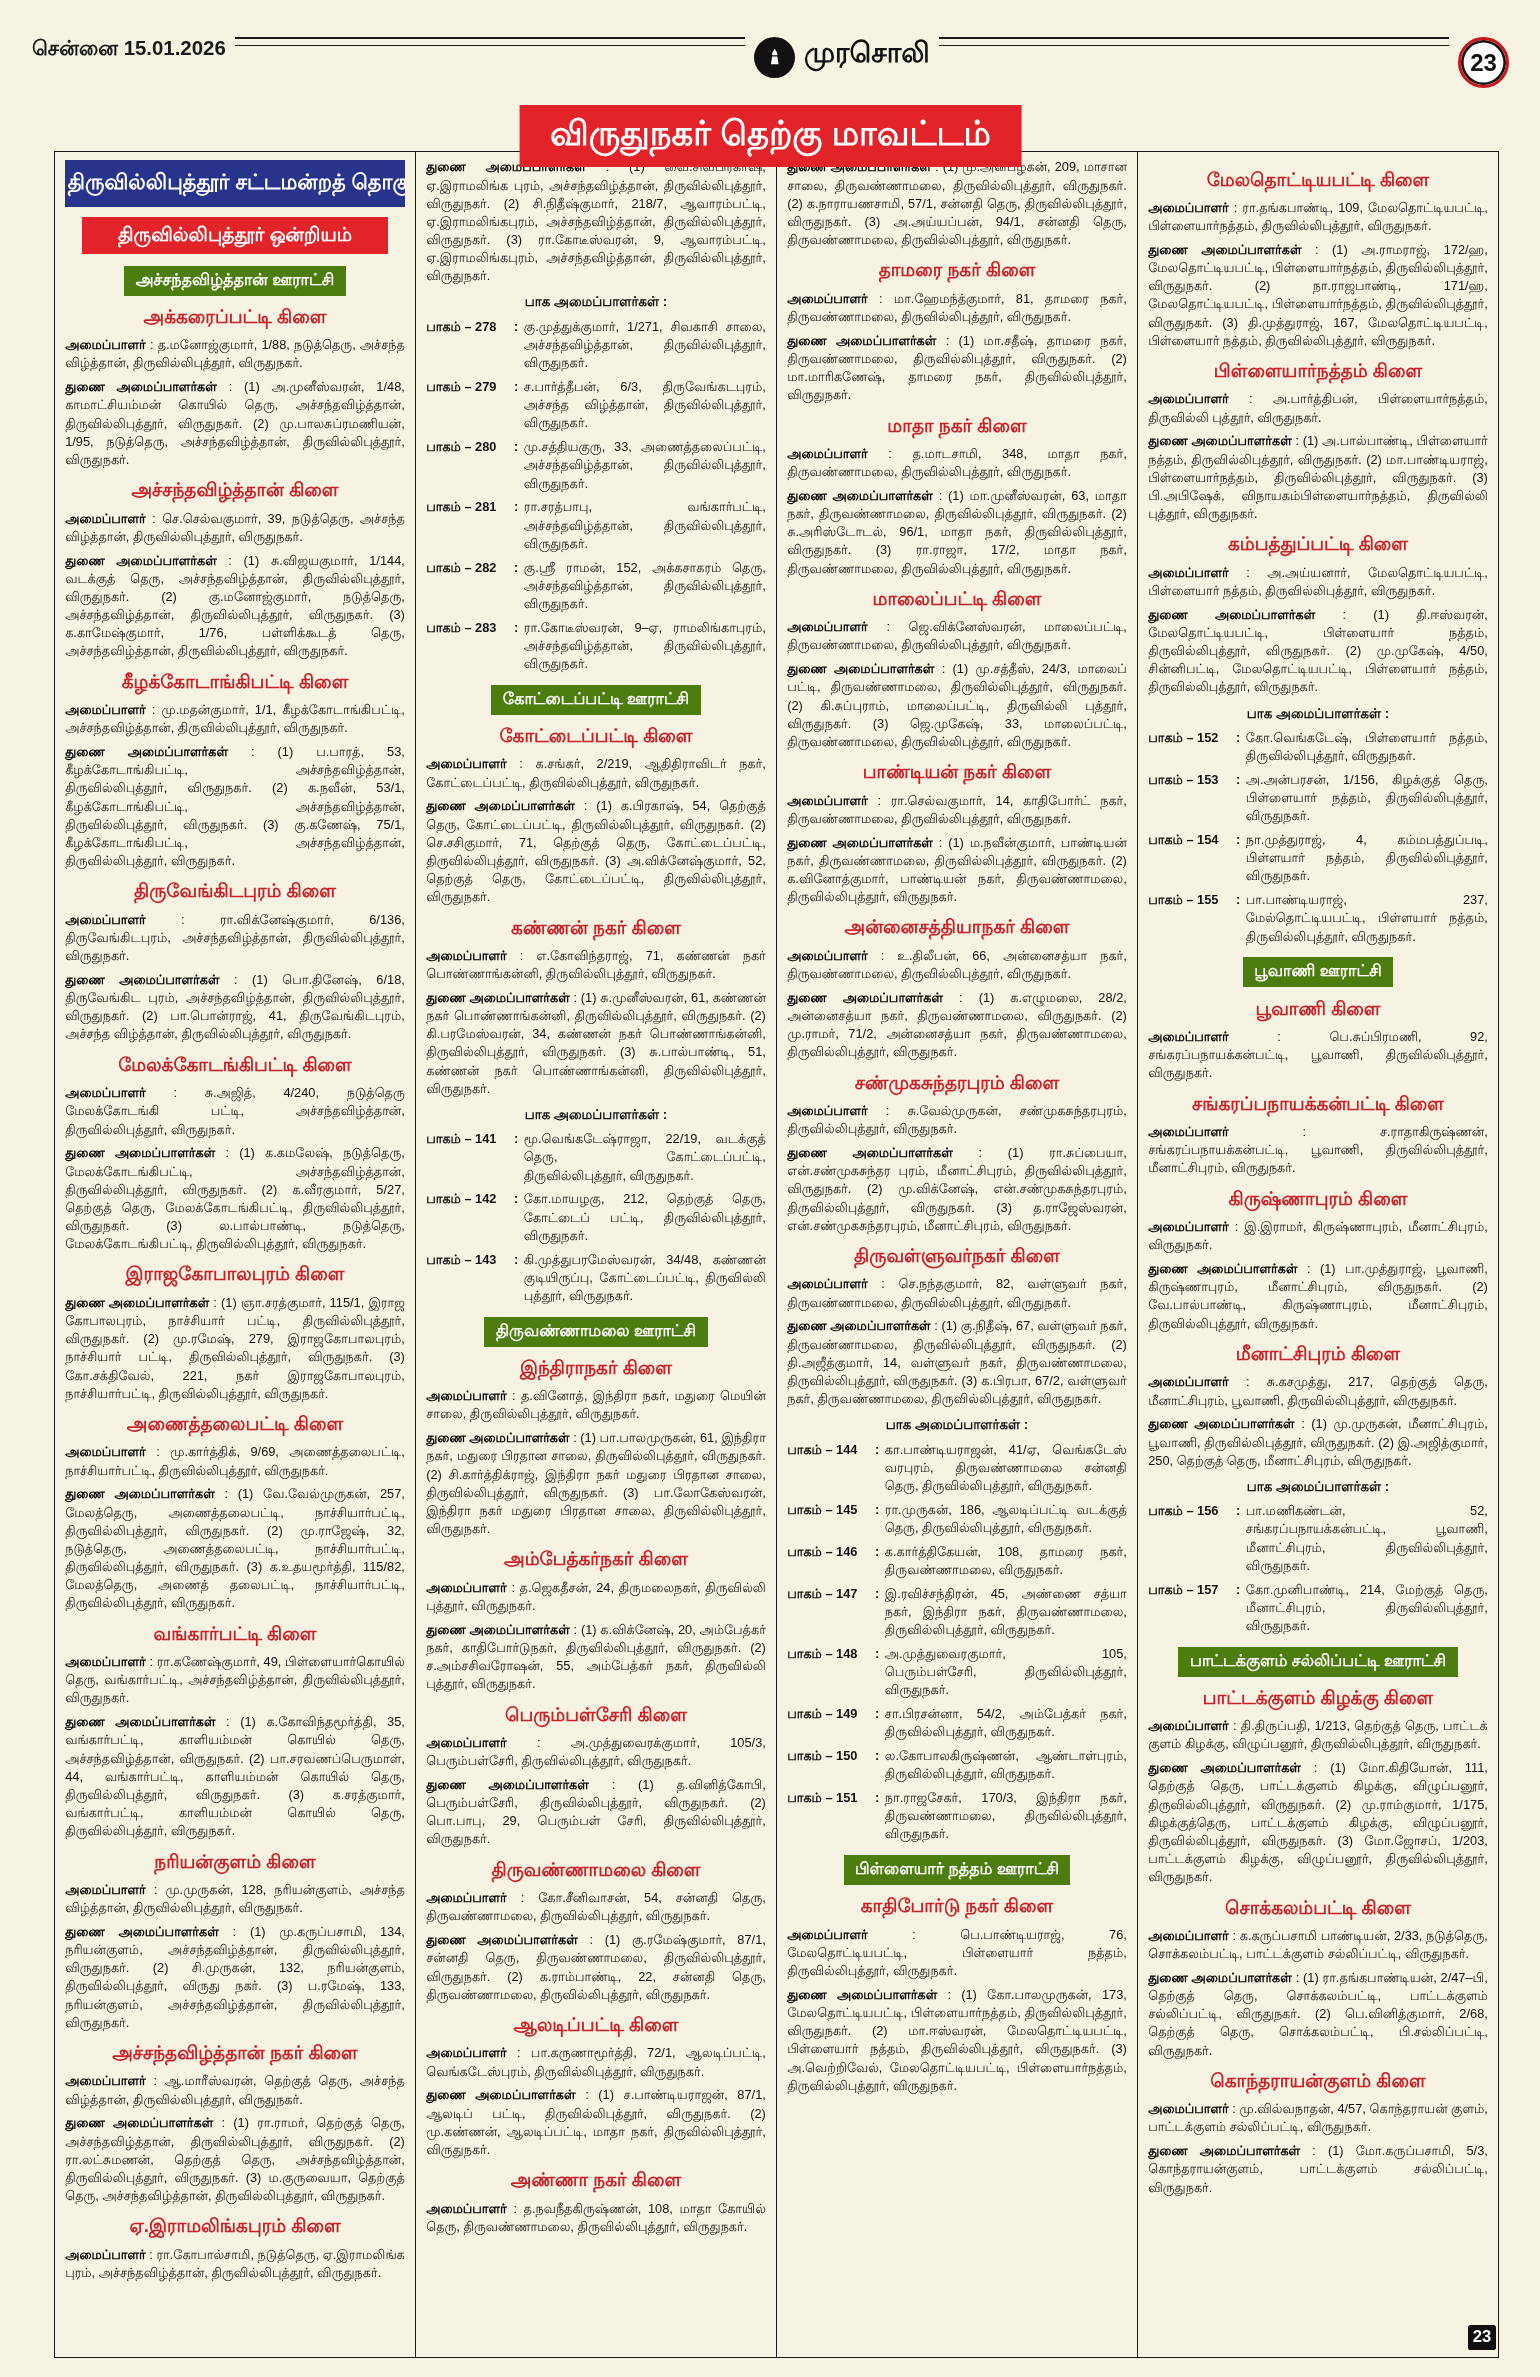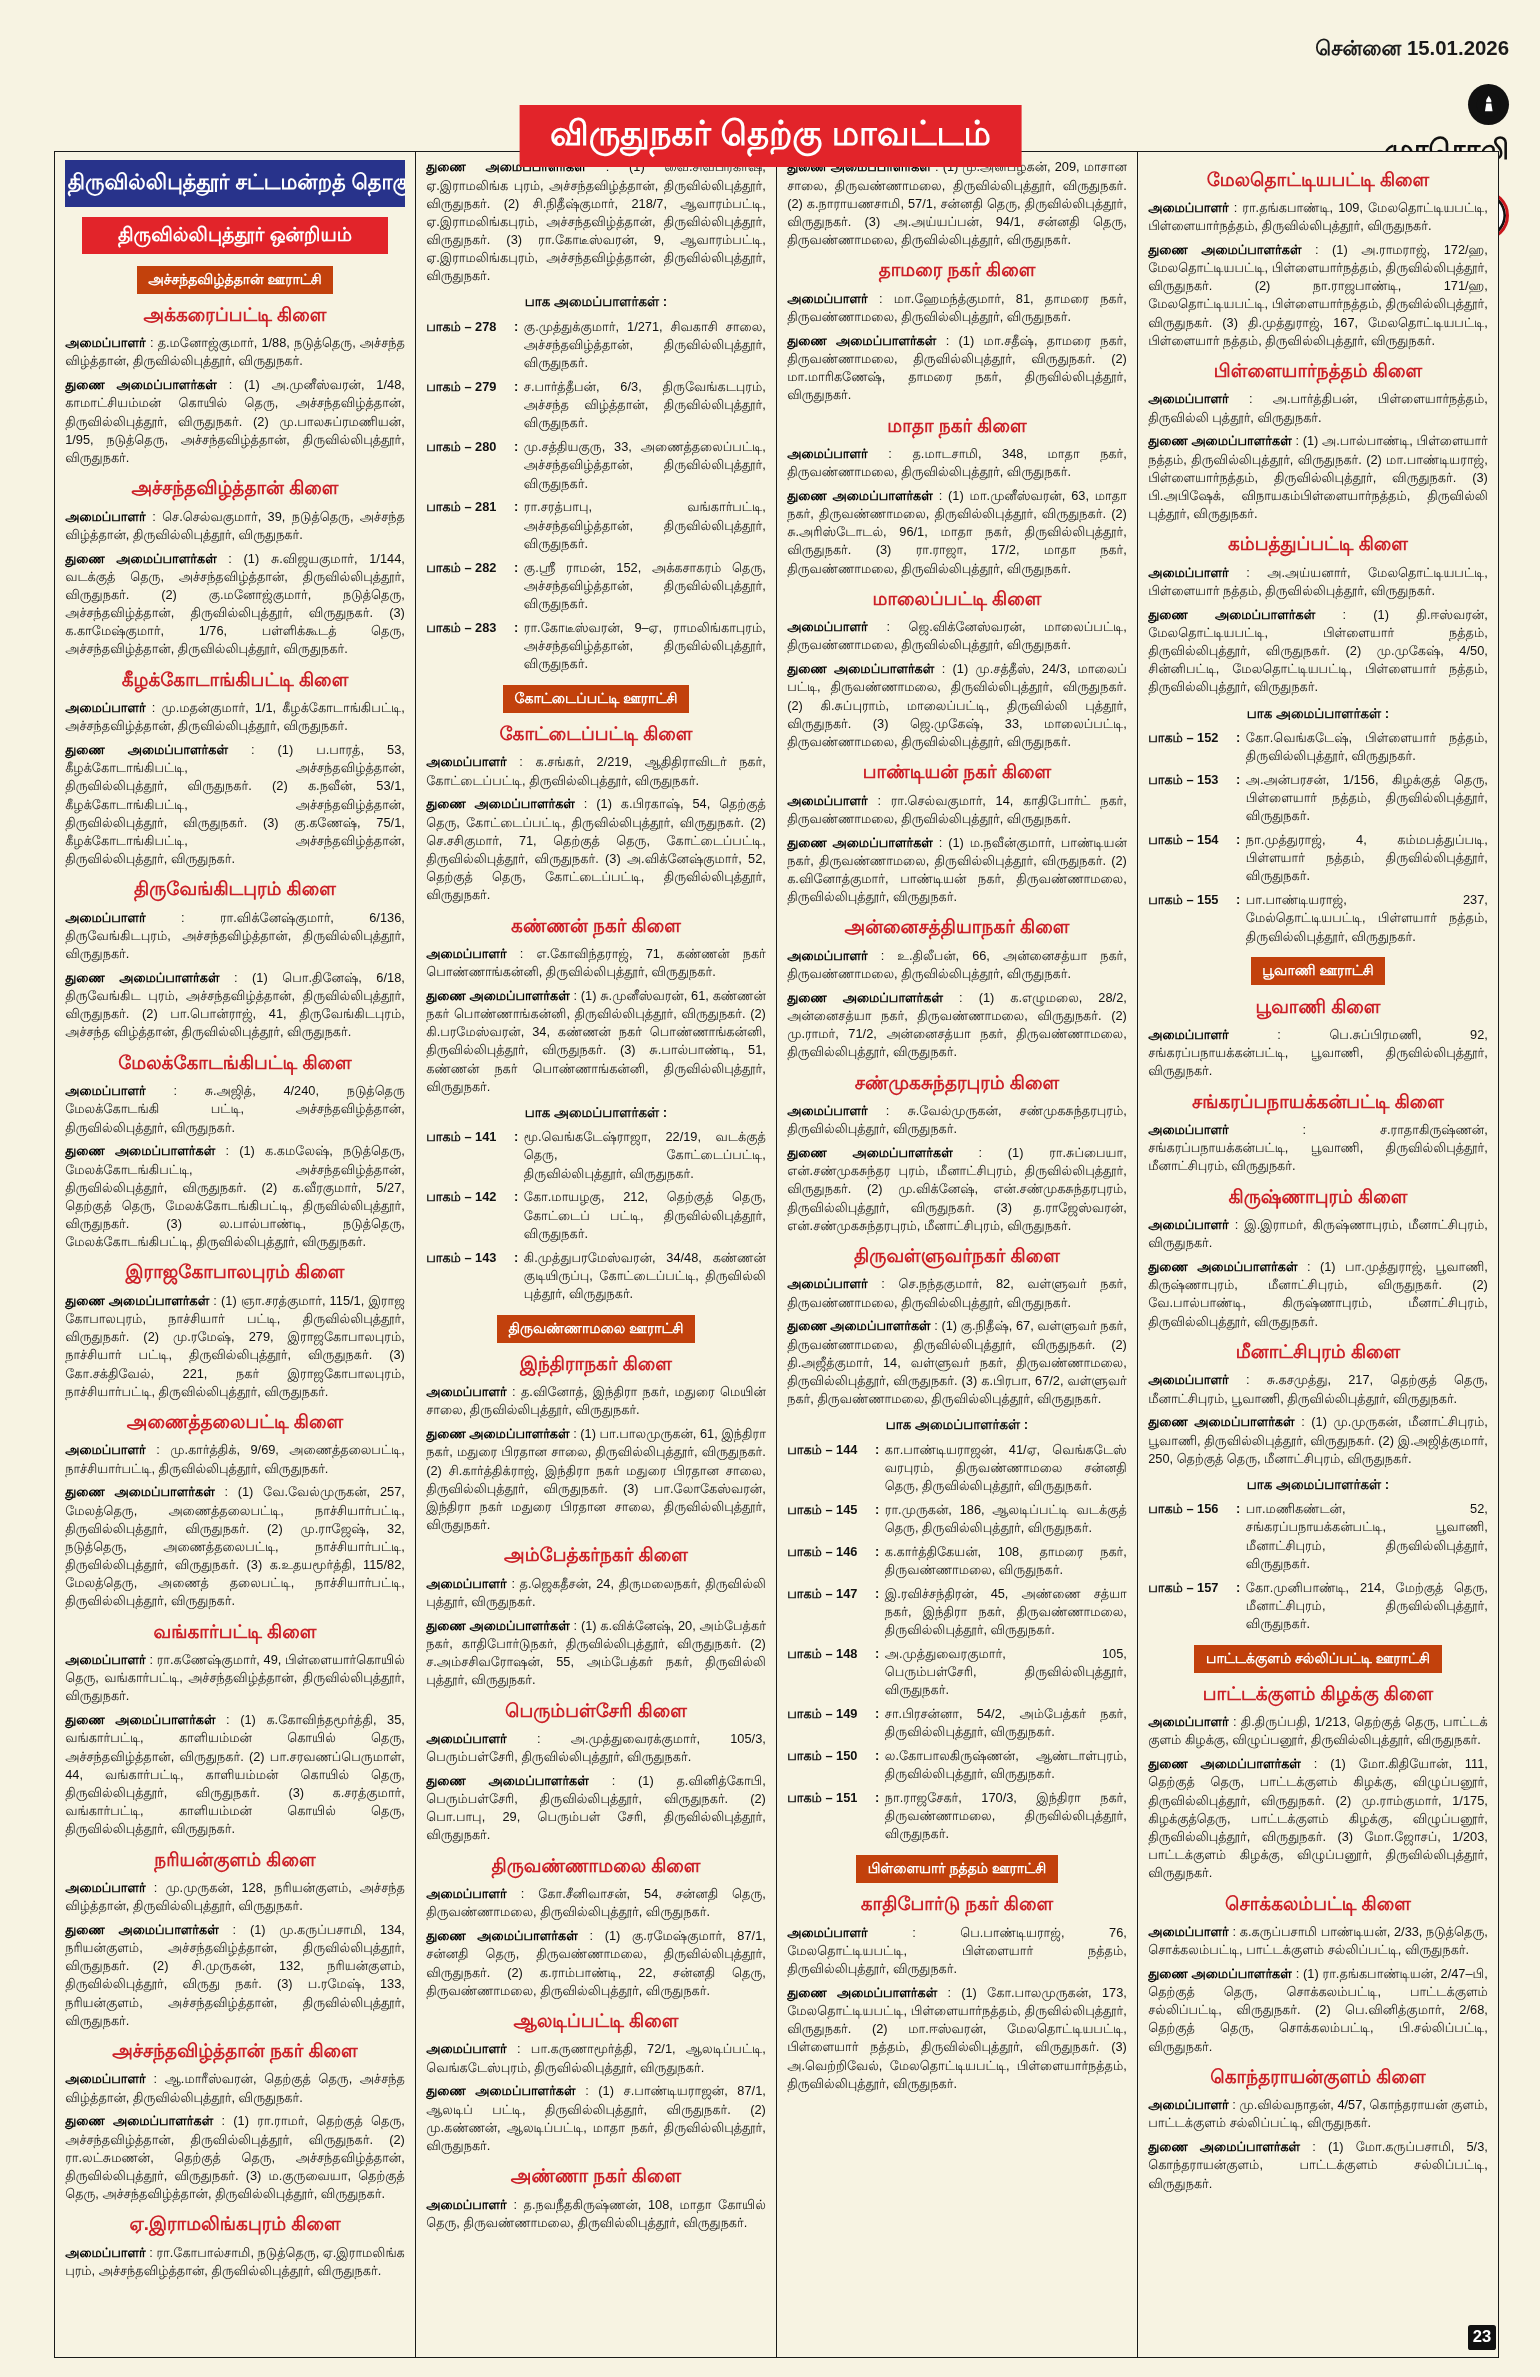--- a/index.html
+++ b/index.html
@@ -1,20 +1,20 @@
 <!DOCTYPE html>
 <html style="font-size:10.2px"><head>
 <meta charset="utf-8">
 <style>
   html,body{margin:0;padding:0;background:#e8e4d4;}
   .page{position:relative;width:1541px;height:2377px;background:#f7f3e2;
         font-family:"Liberation Sans", sans-serif;color:#111;overflow:hidden;}
   
   .topbar{position:absolute;top:37px;left:32px;right:32px;height:45px;
-          display:flex;align-items:flex-end;gap:9px;flex-direction:column;}
+          display:flex;align-items:flex-start;gap:9px;}
   .edate{font-size:20.4px;font-weight:bold;color:#1a1a1a;white-space:nowrap;}
   .rule{flex:1;height:6.4px;border-top:2.6px solid #1a1a1a;border-bottom:1.9px solid #1a1a1a;}
   .logo{width:41px;height:41px;border-radius:50%;background:#111;display:flex;
         align-items:center;justify-content:center;flex:0 0 auto;}
   .mast{font-size:28px;font-weight:bold;color:#111;white-space:nowrap;}
   .pagenum{width:45px;height:45px;border-radius:50%;border:3.8px solid #c9161d;
            box-shadow:inset 0 0 0 2.6px #111;display:flex;align-items:center;justify-content:center;
            font-size:24px;font-weight:bold;color:#111;background:#fff;flex:0 0 auto;}
   
   .headline{position:absolute;top:105px;left:50%;transform:translateX(-50%);
@@ -23,21 +23,21 @@
   
   .content{position:absolute;top:151px;left:54px;right:42px;bottom:19px;
            border:1.9px solid #1a1a1a;display:flex;background:#f7f3e2;}
   .col{flex:1 1 0;padding:6.4px 10.2px 3.8px;overflow:hidden;}
   .col + .col{border-left:1.3px solid #1a1a1a;}
   
   .assembly{background:#28338b;color:#fff;font-weight:bold;font-size:21px;
             text-align:center;padding:10.2px 2.6px;margin:1.3px 0 10.2px;white-space:nowrap;overflow:hidden;}
   .union{background:#e2242a;color:#fff;font-weight:bold;font-size:19px;
          text-align:center;padding:6.4px 2.6px;margin:0 16.6px 11.5px;white-space:nowrap;overflow:hidden;}
-  .panchayat{background:#c2410c;color:#fff;font-weight:bold;font-size:14px;
+  .panchayat{background:#4d7c0f;color:#fff;font-weight:bold;font-size:16px;
              text-align:center;padding:5.1px 11.5px;margin:11.5px auto 6.4px;width:fit-content;
              max-width:100%;white-space:nowrap;overflow:hidden;}
   .branch{color:#cb2027;font-weight:bold;font-size:18.5px;text-align:center;margin:10.2px 0 6.4px;}
   .para{font-size:12.8px;line-height:1.42;text-align:justify;margin:0 0 5.7px;}
   .para b{color:#000;}
   .baga-title{font-weight:bold;font-size:13.4px;text-align:center;margin:9px 0 6.4px;}
   .part{display:flex;font-size:12.8px;line-height:1.42;margin:0 0 5.7px;}
   .part .pno{font-weight:bold;white-space:nowrap;min-width:82px;}
   .part .sep{padding:0 5.7px;font-weight:bold;}
   .part .ptext{flex:1;text-align:justify;}

